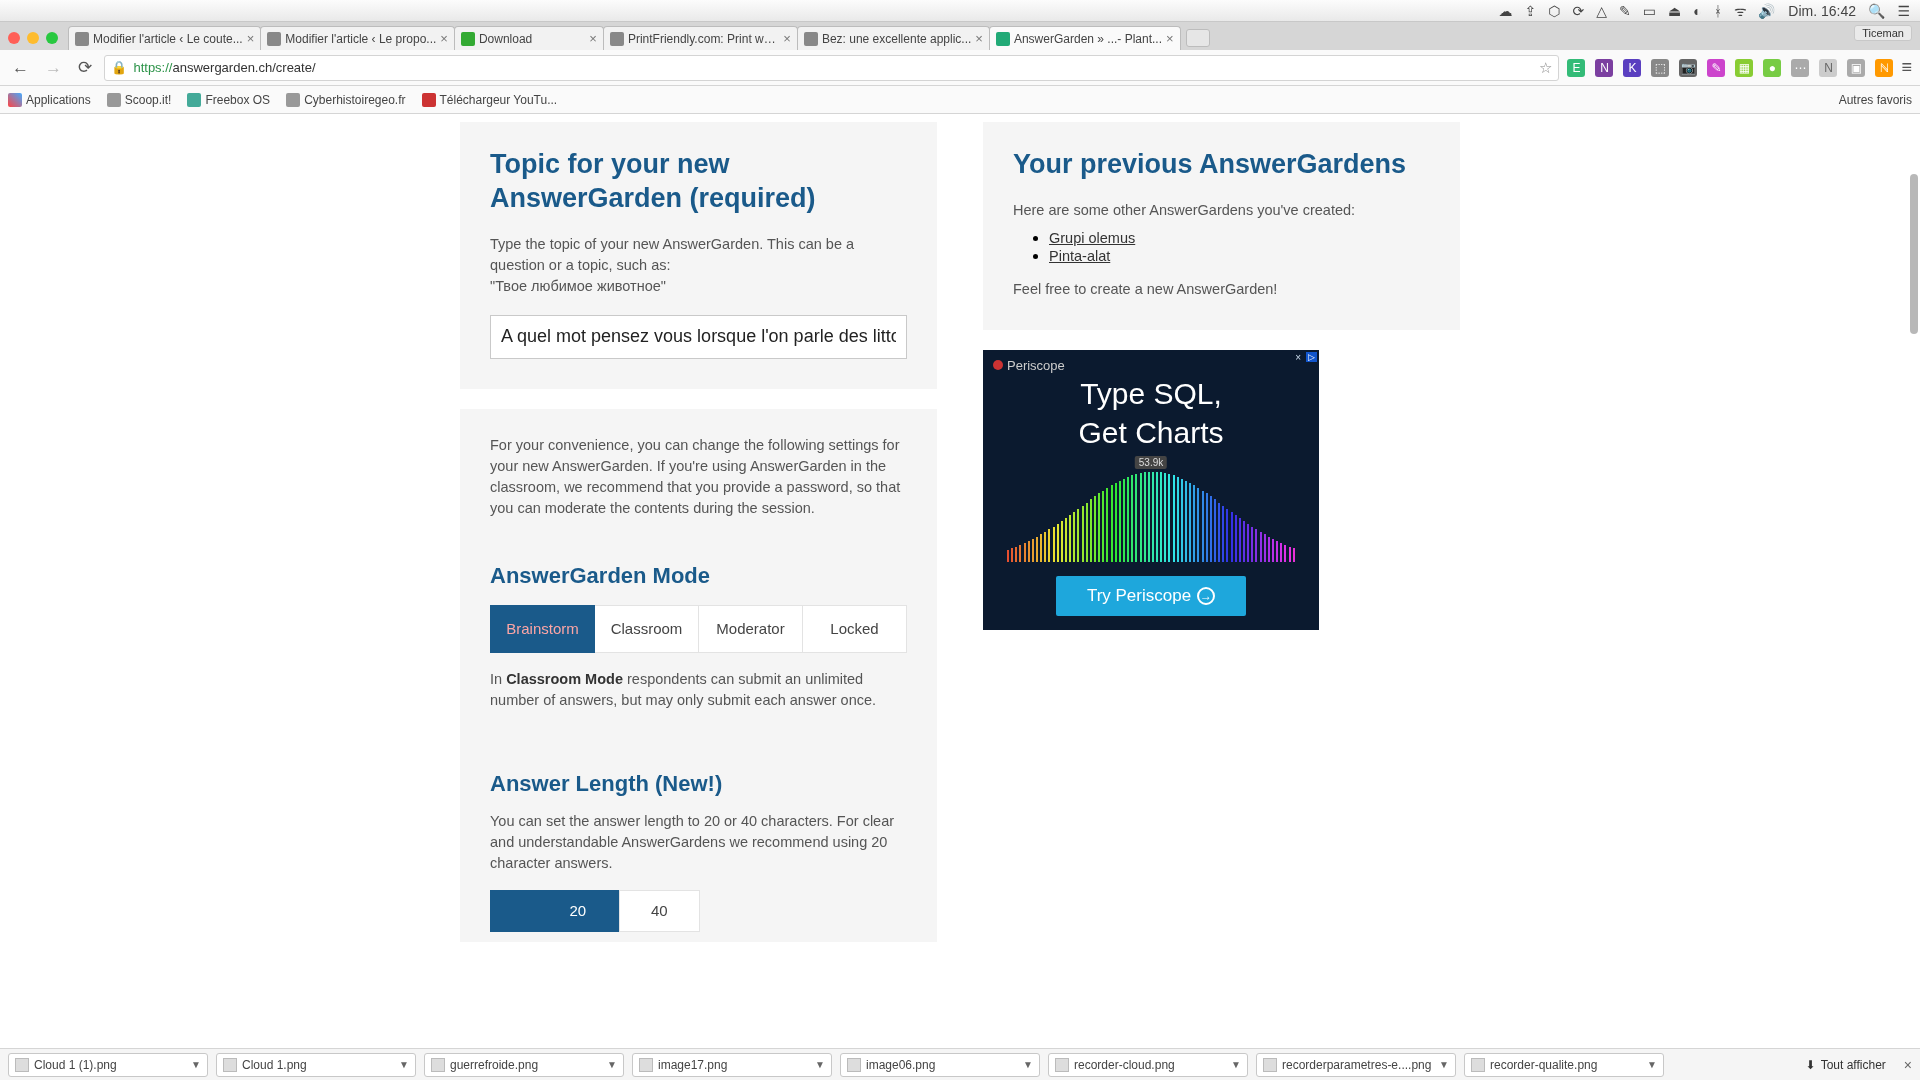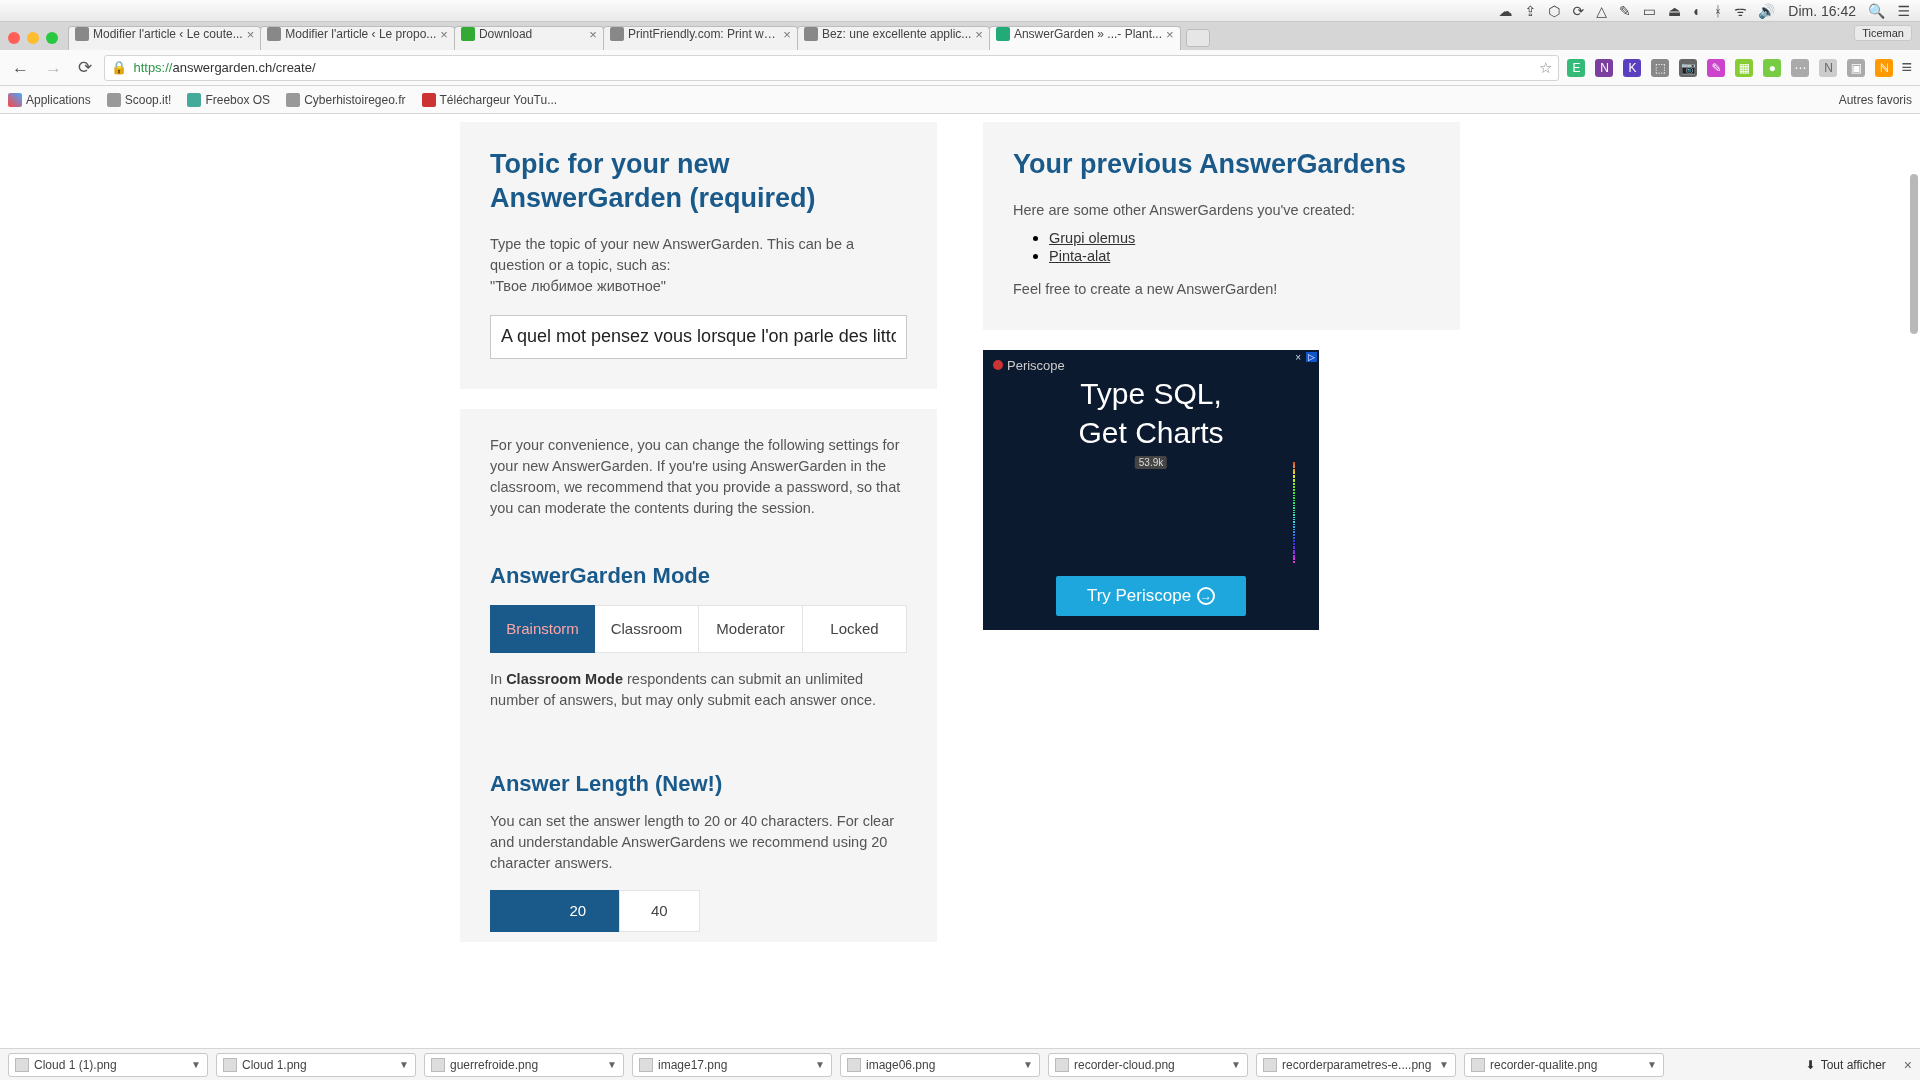--- a/index.html
+++ b/index.html
@@ -11,21 +11,21 @@
 .menubar .right { margin-left: auto; display: flex; align-items: center; gap: 12px; font-size: 14px; color: #444; }
 .menubar .apple { font-size: 15px; }
 .menubar .appname { font-weight: 600; }
 .menubar .icon { font-size: 14px; }
 
 
 .tabstrip { height: 28px; background: #d6d6d6; display: flex; align-items: flex-end; padding-left: 8px; position: relative; }
 .traffic { display: flex; gap: 7px; align-items: center; margin-right: 10px; margin-bottom: 6px; }
 .traffic span { width: 12px; height: 12px; border-radius: 50%; display: inline-block; }
 .traffic .r { background: #ff5f57; } .traffic .y { background: #febc2e; } .traffic .g { background: #28c840; }
-.tab { height: 24px; background: #f2f2f2; border: 1px solid #bcbcbc; border-bottom: none; border-radius: 4px 4px 0 0; min-width: 150px; max-width: 195px; font-size: 12px; display: flex; align-items: flex-start; padding: 0 6px; gap: 4px; margin-right: -1px; color: #444; }
+.tab { height: 24px; background: #f2f2f2; border: 1px solid #bcbcbc; border-bottom: none; border-radius: 4px 4px 0 0; min-width: 150px; max-width: 195px; font-size: 12px; display: flex; align-items: center; padding: 0 6px; gap: 4px; margin-right: -1px; color: #444; }
 .tab.active { background: #fafafa; }
 .tab .favicon { width: 14px; height: 14px; background: #888; border-radius: 2px; flex-shrink:0; }
 .tab .title { white-space: nowrap; overflow: hidden; text-overflow: ellipsis; flex: 1; }
 .tab .close { font-size: 13px; color: #777; cursor: pointer; }
 .newtab { width: 24px; height: 18px; background: #e6e6e6; border: 1px solid #bcbcbc; border-radius: 3px; margin-left: 6px; margin-bottom: 3px; }
 .user-badge { position: absolute; right: 8px; top: 3px; font-size: 11px; background: #eaeaea; border: 1px solid #c8c8c8; border-radius: 3px; padding: 1px 7px; color: #333; }
 
 .toolbar { height: 36px; background: #fafafa; border-bottom: 1px solid #d5d5d5; display: flex; align-items: center; padding: 0 8px; gap: 8px; }
 .toolbar .navbtn { font-size: 17px; color: #555; padding: 2px 4px; }
 .omnibox { flex: 1; height: 26px; background: #fff; border: 1px solid #d4d4d4; border-radius: 3px; display: flex; align-items: center; padding: 0 6px; font-size: 13px; color: #333; gap: 6px; }
@@ -68,21 +68,21 @@
 
 .prev-list { list-style: disc; padding-left: 36px; margin: 8px 0 14px; }
 .prev-list li a { color: #333; text-decoration: underline; font-size: 14.5px; }
 
 .ad { width: 336px; height: 280px; background: #0b1a2f; color: #fff; position: relative; font-family: Helvetica, Arial, sans-serif; }
 .ad .brand { position: absolute; top: 8px; left: 10px; font-size: 13px; color: #ccc; display:flex; align-items:center; gap:4px;}
 .ad .brand .dot { width:10px; height:10px; border-radius:50%; background:#c33; display:inline-block;}
 .ad .adbadge { position: absolute; top: 2px; right: 2px; font-size: 9px; background: #15c; color: #fff; padding: 0 2px; }
 .ad .adx { position: absolute; top: 2px; right: 18px; font-size: 10px; color: #cde; }
 .ad .headline { text-align: center; font-size: 30px; font-weight: 300; padding-top: 24px; line-height: 1.3; }
-.ad .chart { height: 100px; margin: 10px 24px 0; position: relative; display:flex; align-items:flex-end; justify-content:center; gap:1px;flex-direction:column; }
+.ad .chart { height: 100px; margin: 10px 24px 0; position: relative; display:flex; align-items:flex-end; justify-content:space-between; gap:1px; }
 .ad .chart .bar { width: 2px; background: linear-gradient(#ff9a3c,#ff5a8a); }
 .ad .chart .badge { position:absolute; top:-6px; left:50%; transform:translateX(-50%); background:#444; color:#ddd; font-size:10px; padding:1px 4px; border-radius:2px;}
 .ad .cta { display: block; width: 190px; margin: 14px auto 0; background: #1ea7dc; color: #fff; text-align: center; padding: 10px 0; font-size: 17px; border-radius: 2px; }
 .ad .cta .arrow { border:2px solid #fff; border-radius:50%; width:18px; height:18px; display:inline-flex; align-items:center; justify-content:center; font-size:12px; margin-left:6px; vertical-align:middle;}
 
 
 .downloads { position: absolute; bottom: 0; left: 0; right: 0; height: 32px; background: #f5f5f5; border-top: 1px solid #d5d5d5; display: flex; align-items: center; padding: 0 8px; gap: 8px; font-size: 12px; }
 .dl-item { height: 24px; background: #fff; border: 1px solid #c8c8c8; border-radius: 3px; display: flex; align-items: center; padding: 0 6px; gap: 5px; min-width: 200px; color: #444; }
 .dl-item .chev { margin-left: auto; color: #666; font-size: 10px; }
 .dl-item .fico { width: 14px; height: 14px; background: #ddd; border: 1px solid #bbb; }

